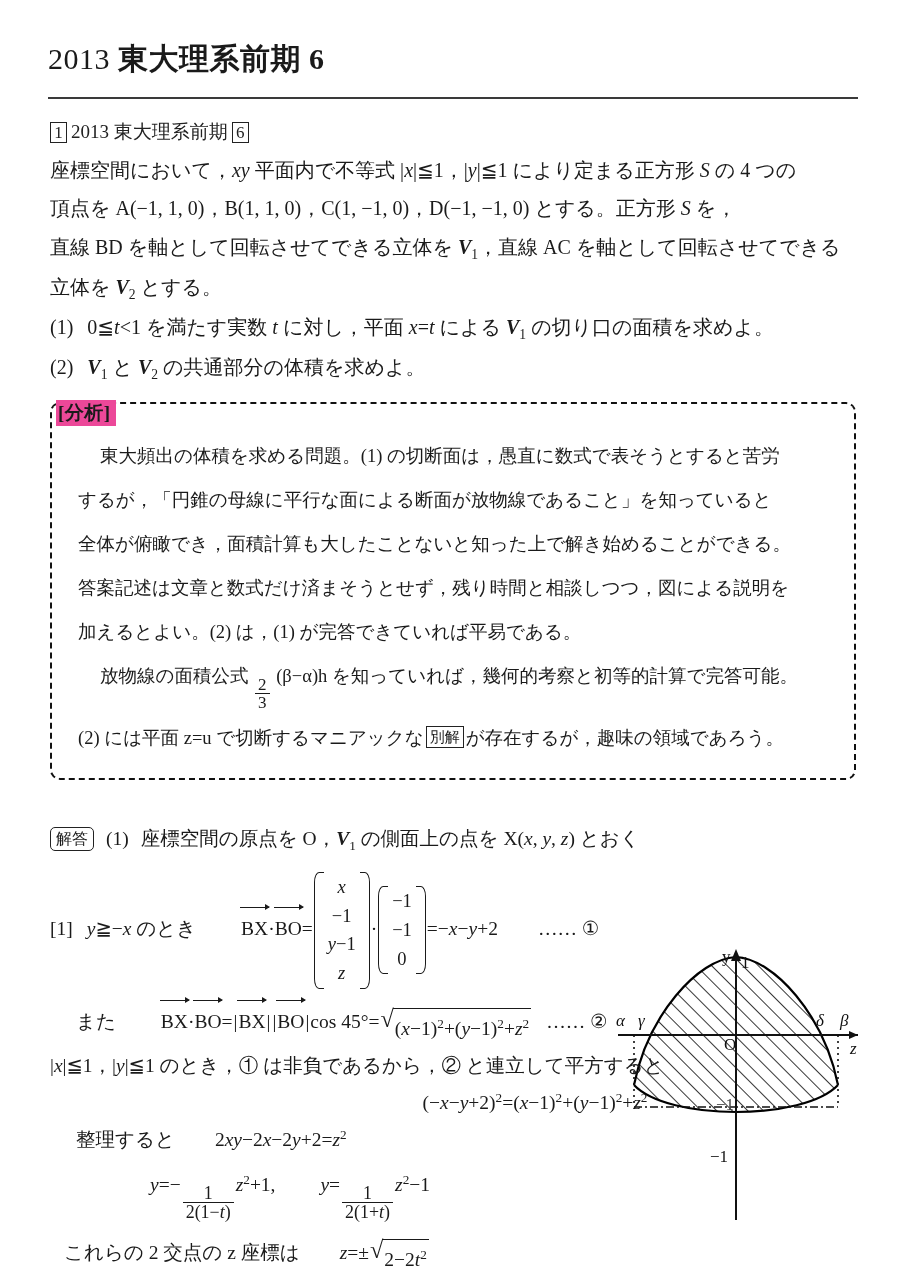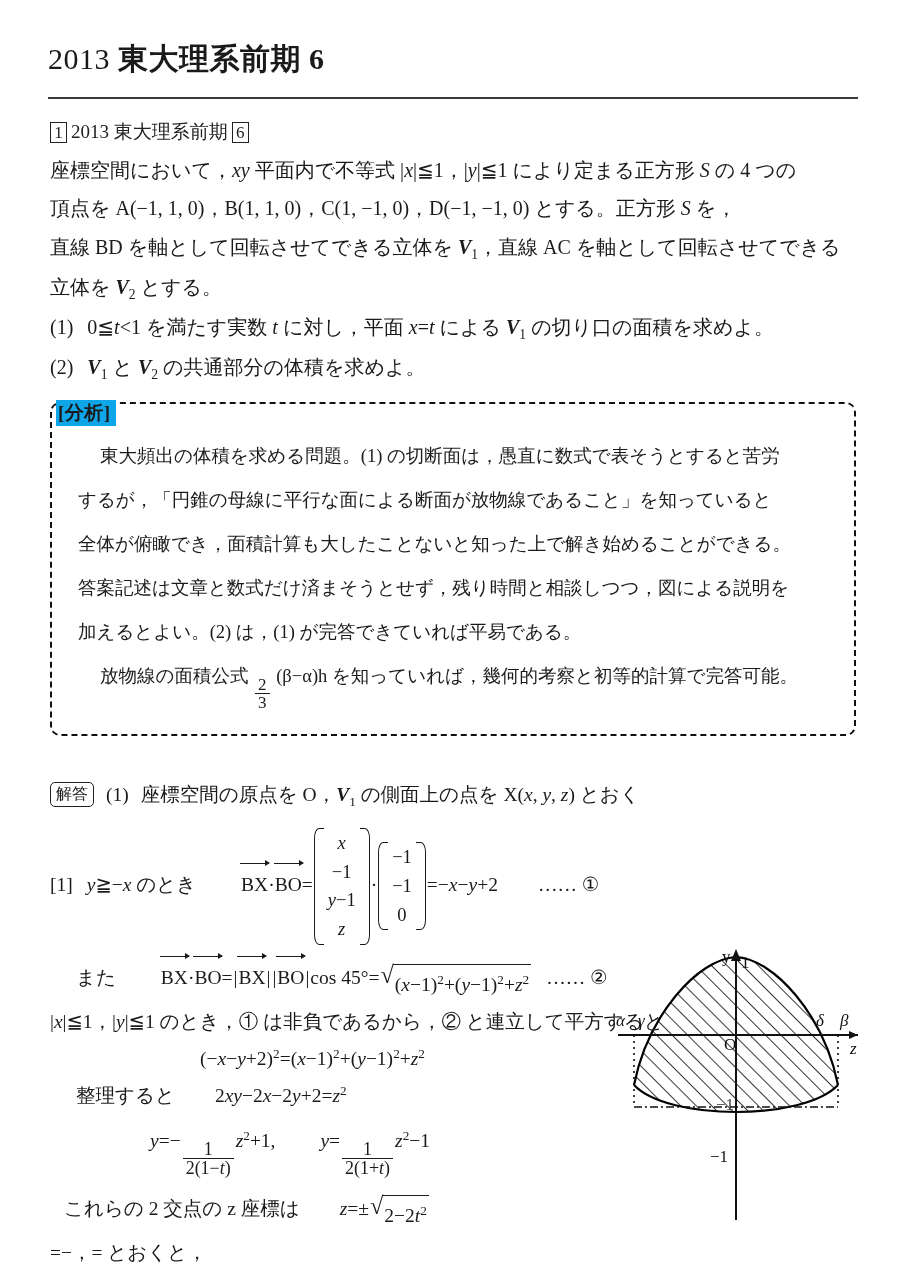--- a/index.html
+++ b/index.html
@@ -88,21 +88,21 @@
 
   
   .analysis-wrap {
     position: relative;
     margin: 14px 14px 0 14px;
   }
   .analysis-label {
     position: absolute;
     top: -2px;
     left: 6px;
-    background: #0ea5e9;
+    background: #ec4899;
     font-size: 19px;
     font-weight: 700;
     padding: 0 5px 0 2px;
     z-index: 3;
     letter-spacing: 0.5px;
   }
   .analysis-box {
     border: 2px dashed #111;
     border-radius: 10px;
     padding: 26px 18px 14px 18px;
@@ -268,20 +268,21 @@
       <p>するが，「円錐の母線に平行な面による断面が放物線であること」を知っていると</p>
       <p>全体が俯瞰でき，面積計算も大したことないと知った上で解き始めることができる。</p>
       <p>答案記述は文章と数式だけ済まそうとせず，残り時間と相談しつつ，図による説明を</p>
       <p>加えるとよい。(2) は，(1) が完答できていれば平易である。</p>
       <p><span class="ind"></span><span>放物線の面積公式</span>
         <span class="frac">
             <span class="num">2</span>
             <span class="den">3</span>
           </span>
         <span>(β−α)h を知っていれば，幾何的考察と初等的計算で完答可能。</span></p>
+      <p><span>(2) には平面 z=u で切断するマニアックな</span><span class="minibox">別解</span><span>が存在するが，趣味の領域であろう。</span></p>
     </div>
   </div>
 
   <div class="solution">
     <p class="sol-head">
       <span class="minibox-round">解答</span>
       <span>(1)</span>
       <span>座標空間の原点を O，<span class="bi">V</span><sub class="sb">1</sub> の側面上の点を X(<span class="mi">x</span>, <span class="mi">y</span>, <span class="mi">z</span>) とおく</span>
     </p>
 
@@ -301,21 +302,21 @@
     <p style="margin-top:12px;">
       <span class="gap-l"></span><span>また</span><span class="gap-m"></span>
       <span class="vec">BX</span>·<span class="vec">BO</span>=<span class="absbar">|</span><span class="vec">BX</span><span class="absbar">|</span><span class="absbar">|</span><span class="vec">BO</span><span class="absbar">|</span>cos 45°=<span class="rad">
           <span class="sign">√</span>
           <span class="under">(<span class="mi">x</span>−1)<sup class="sp">2</sup>+(<span class="mi">y</span>−1)<sup class="sp">2</sup>+<span class="mi">z</span><sup class="sp">2</sup></span>
         </span><span class="gap-s"></span><span>…… ②</span>
     </p>
 
     <p>|<span class="mi">x</span>|<span class="leq"></span>1，|<span class="mi">y</span>|<span class="leq"></span>1 のとき，① は非負であるから，② と連立して平方すると</p>
 
-    <p style="text-align:left; padding-left:150px;">(−<span class="mi">x</span>−<span class="mi">y</span>+2)<sup class="sp">2</sup>=(<span class="mi">x</span>−1)<sup class="sp">2</sup>+(<span class="mi">y</span>−1)<sup class="sp">2</sup>+<span class="mi">z</span><sup class="sp">2</sup></p>
+    <p style="text-align:center; padding-left:150px;">(−<span class="mi">x</span>−<span class="mi">y</span>+2)<sup class="sp">2</sup>=(<span class="mi">x</span>−1)<sup class="sp">2</sup>+(<span class="mi">y</span>−1)<sup class="sp">2</sup>+<span class="mi">z</span><sup class="sp">2</sup></p>
 
     <p><span class="gap-l"></span><span>整理すると</span><span class="gap-m"></span>2<span class="mi">xy</span>−2<span class="mi">x</span>−2<span class="mi">y</span>+2=<span class="mi">z</span><sup class="sp">2</sup></p>
 
 
 
     <p style="padding-left:100px; margin-top:8px;">
       <span class="mi">y</span>=−<span class="frac">
           <span class="num">1</span>
           <span class="den">2(1−<span class="mi">t</span>)</span>
         </span><span class="mi">z</span><sup class="sp">2</sup>+1,<span class="gap-m"></span>

